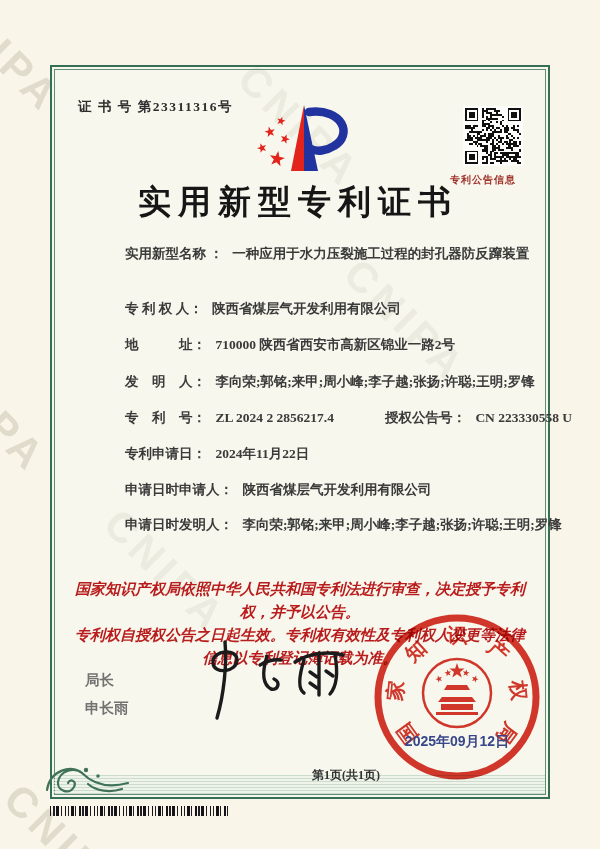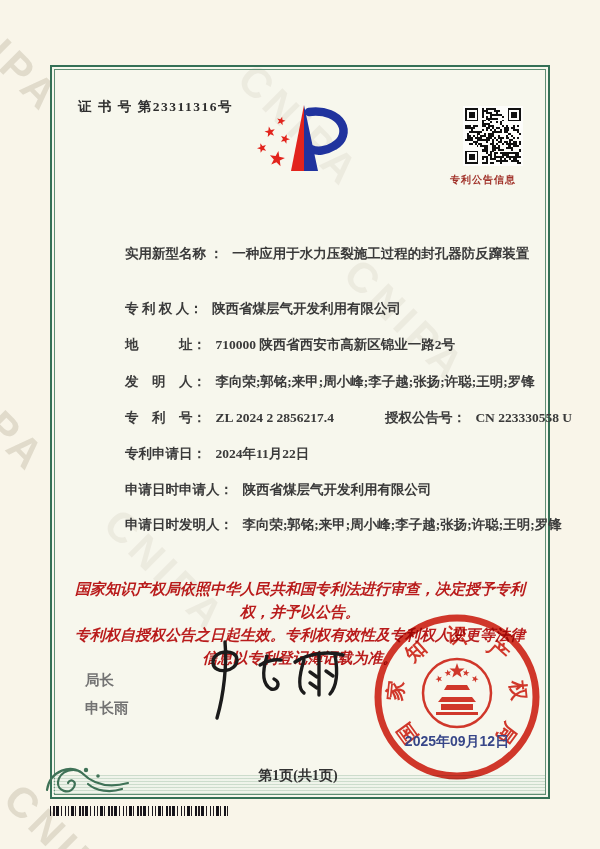--- a/index.html
+++ b/index.html
@@ -32,21 +32,21 @@
   .title{ position:absolute; left:50px; top:180px; width:496px; text-align:center;
     font-size:33px; font-weight:bold; letter-spacing:7px; color:#161616;}
   .row{ position:absolute; left:85px; font-size:13.5px; font-weight:bold; color:#3a3a3a; white-space:nowrap;}
   .row .lbl{ margin-right:6px;margin-left:40px;}
   .row2{ left:345px;text-align:right;}
   .body-text{ position:absolute; left:68px; top:578px; width:464px; text-align:center;
     font-size:15px; line-height:23px; font-style:italic; font-weight:bold; color:#b91c1c;}
   .director{ position:absolute; left:85px; top:666px; font-size:14.5px; font-weight:bold; color:#737373; line-height:28px;}
   .sig{ position:absolute; left:183px; top:632px;}
   .seal{ position:absolute; left:371px; top:611px; mix-blend-mode:multiply; opacity:.93;}
-  .footer{ position:absolute; left:50px; top:767px; width:496px; text-align:center; font-size:14px; font-weight:bold; color:#333;}
+  .footer{ position:absolute; left:50px; top:767px; width:496px; text-align:center; font-size:12px; font-weight:bold; color:#333;padding-left:48px;}
   .flourish{ position:absolute; left:42px; top:760px;}
   .barcode{
     position:absolute; left:50px; top:806px; width:178px; height:10px;
     background:repeating-linear-gradient(90deg,
       #15131a 0 1.5px, transparent 1.5px 3px,
       #241d22 3px 4.5px, transparent 4.5px 6px,
       #15131a 6px 9px, transparent 9px 10.5px,
       #241d22 10.5px 11.5px, transparent 11.5px 14.5px);
   }
 </style>
@@ -104,20 +104,21 @@
       <g fill="#111">
         <rect x="2" y="2" width="3" height="3"></rect>
           <rect x="24" y="2" width="3" height="3"></rect>
           <rect x="2" y="24" width="3" height="3"></rect>
       </g>
       <path class="mods" fill="#111" d="M9 0h1v1h-1zM11 0h1v1h-1zM12 0h1v1h-1zM13 0h1v1h-1zM14 0h1v1h-1zM15 0h1v1h-1zM9 1h1v1h-1zM10 1h1v1h-1zM11 1h1v1h-1zM15 1h1v1h-1zM16 1h1v1h-1zM17 1h1v1h-1zM9 2h1v1h-1zM11 2h1v1h-1zM12 2h1v1h-1zM13 2h1v1h-1zM16 2h1v1h-1zM9 3h1v1h-1zM13 3h1v1h-1zM14 3h1v1h-1zM15 3h1v1h-1zM16 3h1v1h-1zM17 3h1v1h-1zM18 3h1v1h-1zM9 4h1v1h-1zM11 4h1v1h-1zM13 4h1v1h-1zM19 4h1v1h-1zM11 5h1v1h-1zM12 5h1v1h-1zM13 5h1v1h-1zM14 5h1v1h-1zM15 5h1v1h-1zM16 5h1v1h-1zM9 6h1v1h-1zM10 6h1v1h-1zM12 6h1v1h-1zM19 6h1v1h-1zM9 7h1v1h-1zM13 7h1v1h-1zM16 7h1v1h-1zM18 7h1v1h-1zM9 8h1v1h-1zM10 8h1v1h-1zM11 8h1v1h-1zM12 8h1v1h-1zM18 8h1v1h-1zM0 9h1v1h-1zM1 9h1v1h-1zM2 9h1v1h-1zM4 9h1v1h-1zM5 9h1v1h-1zM6 9h1v1h-1zM9 9h1v1h-1zM10 9h1v1h-1zM12 9h1v1h-1zM13 9h1v1h-1zM14 9h1v1h-1zM19 9h1v1h-1zM21 9h1v1h-1zM25 9h1v1h-1zM27 9h1v1h-1zM0 10h1v1h-1zM1 10h1v1h-1zM2 10h1v1h-1zM3 10h1v1h-1zM4 10h1v1h-1zM11 10h1v1h-1zM12 10h1v1h-1zM14 10h1v1h-1zM16 10h1v1h-1zM17 10h1v1h-1zM20 10h1v1h-1zM21 10h1v1h-1zM22 10h1v1h-1zM24 10h1v1h-1zM25 10h1v1h-1zM3 11h1v1h-1zM9 11h1v1h-1zM11 11h1v1h-1zM13 11h1v1h-1zM15 11h1v1h-1zM18 11h1v1h-1zM20 11h1v1h-1zM21 11h1v1h-1zM22 11h1v1h-1zM25 11h1v1h-1zM26 11h1v1h-1zM27 11h1v1h-1zM2 12h1v1h-1zM3 12h1v1h-1zM4 12h1v1h-1zM5 12h1v1h-1zM6 12h1v1h-1zM7 12h1v1h-1zM8 12h1v1h-1zM14 12h1v1h-1zM15 12h1v1h-1zM16 12h1v1h-1zM17 12h1v1h-1zM18 12h1v1h-1zM20 12h1v1h-1zM21 12h1v1h-1zM27 12h1v1h-1zM1 13h1v1h-1zM6 13h1v1h-1zM7 13h1v1h-1zM10 13h1v1h-1zM12 13h1v1h-1zM13 13h1v1h-1zM14 13h1v1h-1zM22 13h1v1h-1zM23 13h1v1h-1zM28 13h1v1h-1zM1 14h1v1h-1zM2 14h1v1h-1zM4 14h1v1h-1zM6 14h1v1h-1zM8 14h1v1h-1zM9 14h1v1h-1zM10 14h1v1h-1zM12 14h1v1h-1zM13 14h1v1h-1zM14 14h1v1h-1zM17 14h1v1h-1zM21 14h1v1h-1zM24 14h1v1h-1zM1 15h1v1h-1zM2 15h1v1h-1zM3 15h1v1h-1zM5 15h1v1h-1zM6 15h1v1h-1zM7 15h1v1h-1zM8 15h1v1h-1zM11 15h1v1h-1zM12 15h1v1h-1zM13 15h1v1h-1zM15 15h1v1h-1zM17 15h1v1h-1zM18 15h1v1h-1zM19 15h1v1h-1zM21 15h1v1h-1zM22 15h1v1h-1zM25 15h1v1h-1zM27 15h1v1h-1zM0 16h1v1h-1zM1 16h1v1h-1zM2 16h1v1h-1zM3 16h1v1h-1zM6 16h1v1h-1zM7 16h1v1h-1zM8 16h1v1h-1zM9 16h1v1h-1zM10 16h1v1h-1zM11 16h1v1h-1zM12 16h1v1h-1zM14 16h1v1h-1zM16 16h1v1h-1zM18 16h1v1h-1zM23 16h1v1h-1zM24 16h1v1h-1zM4 17h1v1h-1zM5 17h1v1h-1zM6 17h1v1h-1zM11 17h1v1h-1zM14 17h1v1h-1zM17 17h1v1h-1zM18 17h1v1h-1zM20 17h1v1h-1zM21 17h1v1h-1zM23 17h1v1h-1zM25 17h1v1h-1zM26 17h1v1h-1zM28 17h1v1h-1zM2 18h1v1h-1zM3 18h1v1h-1zM5 18h1v1h-1zM7 18h1v1h-1zM8 18h1v1h-1zM13 18h1v1h-1zM14 18h1v1h-1zM16 18h1v1h-1zM19 18h1v1h-1zM21 18h1v1h-1zM22 18h1v1h-1zM23 18h1v1h-1zM24 18h1v1h-1zM25 18h1v1h-1zM26 18h1v1h-1zM28 18h1v1h-1zM6 19h1v1h-1zM8 19h1v1h-1zM9 19h1v1h-1zM10 19h1v1h-1zM11 19h1v1h-1zM14 19h1v1h-1zM15 19h1v1h-1zM17 19h1v1h-1zM22 19h1v1h-1zM23 19h1v1h-1zM25 19h1v1h-1zM26 19h1v1h-1zM27 19h1v1h-1zM10 20h1v1h-1zM11 20h1v1h-1zM14 20h1v1h-1zM15 20h1v1h-1zM16 20h1v1h-1zM17 20h1v1h-1zM21 20h1v1h-1zM22 20h1v1h-1zM23 20h1v1h-1zM24 20h1v1h-1zM9 21h1v1h-1zM10 21h1v1h-1zM11 21h1v1h-1zM14 21h1v1h-1zM15 21h1v1h-1zM17 21h1v1h-1zM18 21h1v1h-1zM19 21h1v1h-1zM24 21h1v1h-1zM28 21h1v1h-1zM9 22h1v1h-1zM10 22h1v1h-1zM11 22h1v1h-1zM13 22h1v1h-1zM14 22h1v1h-1zM28 22h1v1h-1zM11 23h1v1h-1zM13 23h1v1h-1zM15 23h1v1h-1zM16 23h1v1h-1zM18 23h1v1h-1zM19 23h1v1h-1zM20 23h1v1h-1zM21 23h1v1h-1zM22 23h1v1h-1zM23 23h1v1h-1zM24 23h1v1h-1zM25 23h1v1h-1zM26 23h1v1h-1zM27 23h1v1h-1zM12 24h1v1h-1zM13 24h1v1h-1zM15 24h1v1h-1zM19 24h1v1h-1zM20 24h1v1h-1zM21 24h1v1h-1zM22 24h1v1h-1zM26 24h1v1h-1zM27 24h1v1h-1zM9 25h1v1h-1zM10 25h1v1h-1zM11 25h1v1h-1zM13 25h1v1h-1zM15 25h1v1h-1zM16 25h1v1h-1zM17 25h1v1h-1zM18 25h1v1h-1zM19 25h1v1h-1zM21 25h1v1h-1zM22 25h1v1h-1zM23 25h1v1h-1zM24 25h1v1h-1zM25 25h1v1h-1zM26 25h1v1h-1zM27 25h1v1h-1zM28 25h1v1h-1zM9 26h1v1h-1zM11 26h1v1h-1zM13 26h1v1h-1zM14 26h1v1h-1zM15 26h1v1h-1zM18 26h1v1h-1zM20 26h1v1h-1zM23 26h1v1h-1zM25 26h1v1h-1zM26 26h1v1h-1zM11 27h1v1h-1zM16 27h1v1h-1zM17 27h1v1h-1zM18 27h1v1h-1zM19 27h1v1h-1zM20 27h1v1h-1zM21 27h1v1h-1zM24 27h1v1h-1zM25 27h1v1h-1zM26 27h1v1h-1zM27 27h1v1h-1zM9 28h1v1h-1zM10 28h1v1h-1zM11 28h1v1h-1zM13 28h1v1h-1zM14 28h1v1h-1zM18 28h1v1h-1zM27 28h1v1h-1zM28 28h1v1h-1z"></path>
     </svg>
     <div class="qr-label">专利公告信息</div>
   </div>
 
+  <div class="title">实用新型专利证书</div>
 
   <div class="row" style="top:245px">
     <span class="lbl">实用新型名称 ：</span>
     <span class="val">一种应用于水力压裂施工过程的封孔器防反蹿装置</span>
   </div>
   <div class="row" style="top:300px">
     <span class="lbl">专 利 权 人：</span>
     <span class="val">陕西省煤层气开发利用有限公司</span>
   </div>
   <div class="row" style="top:336px">

